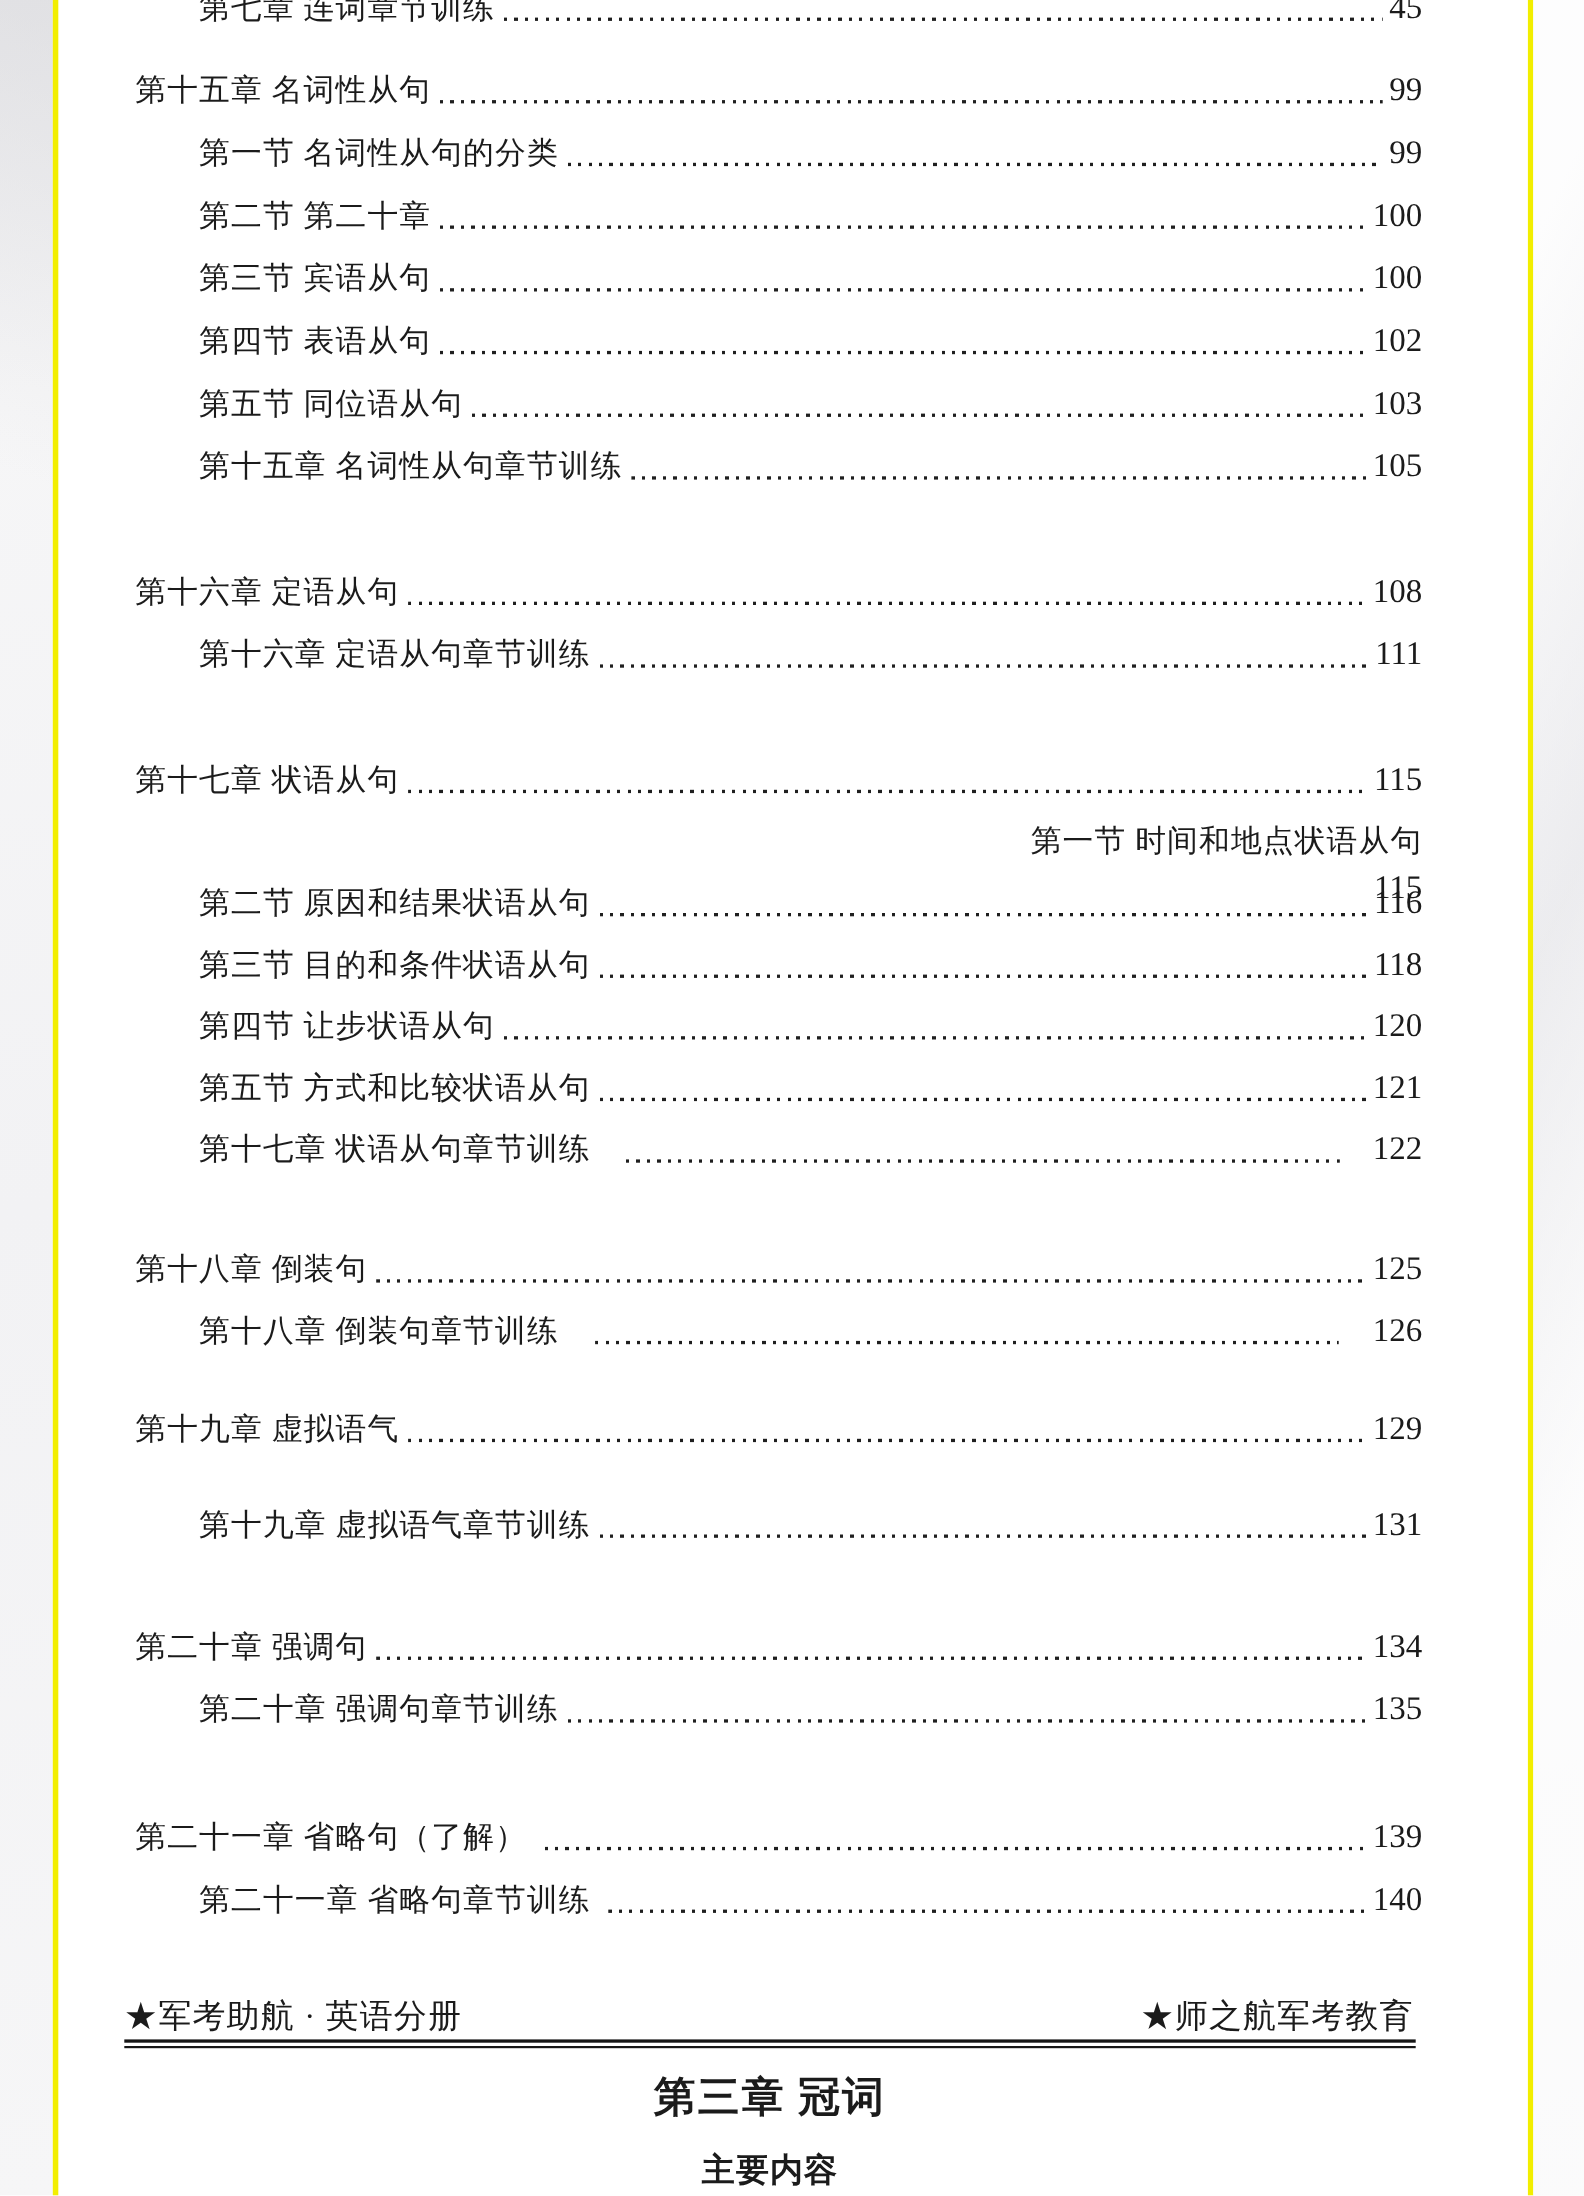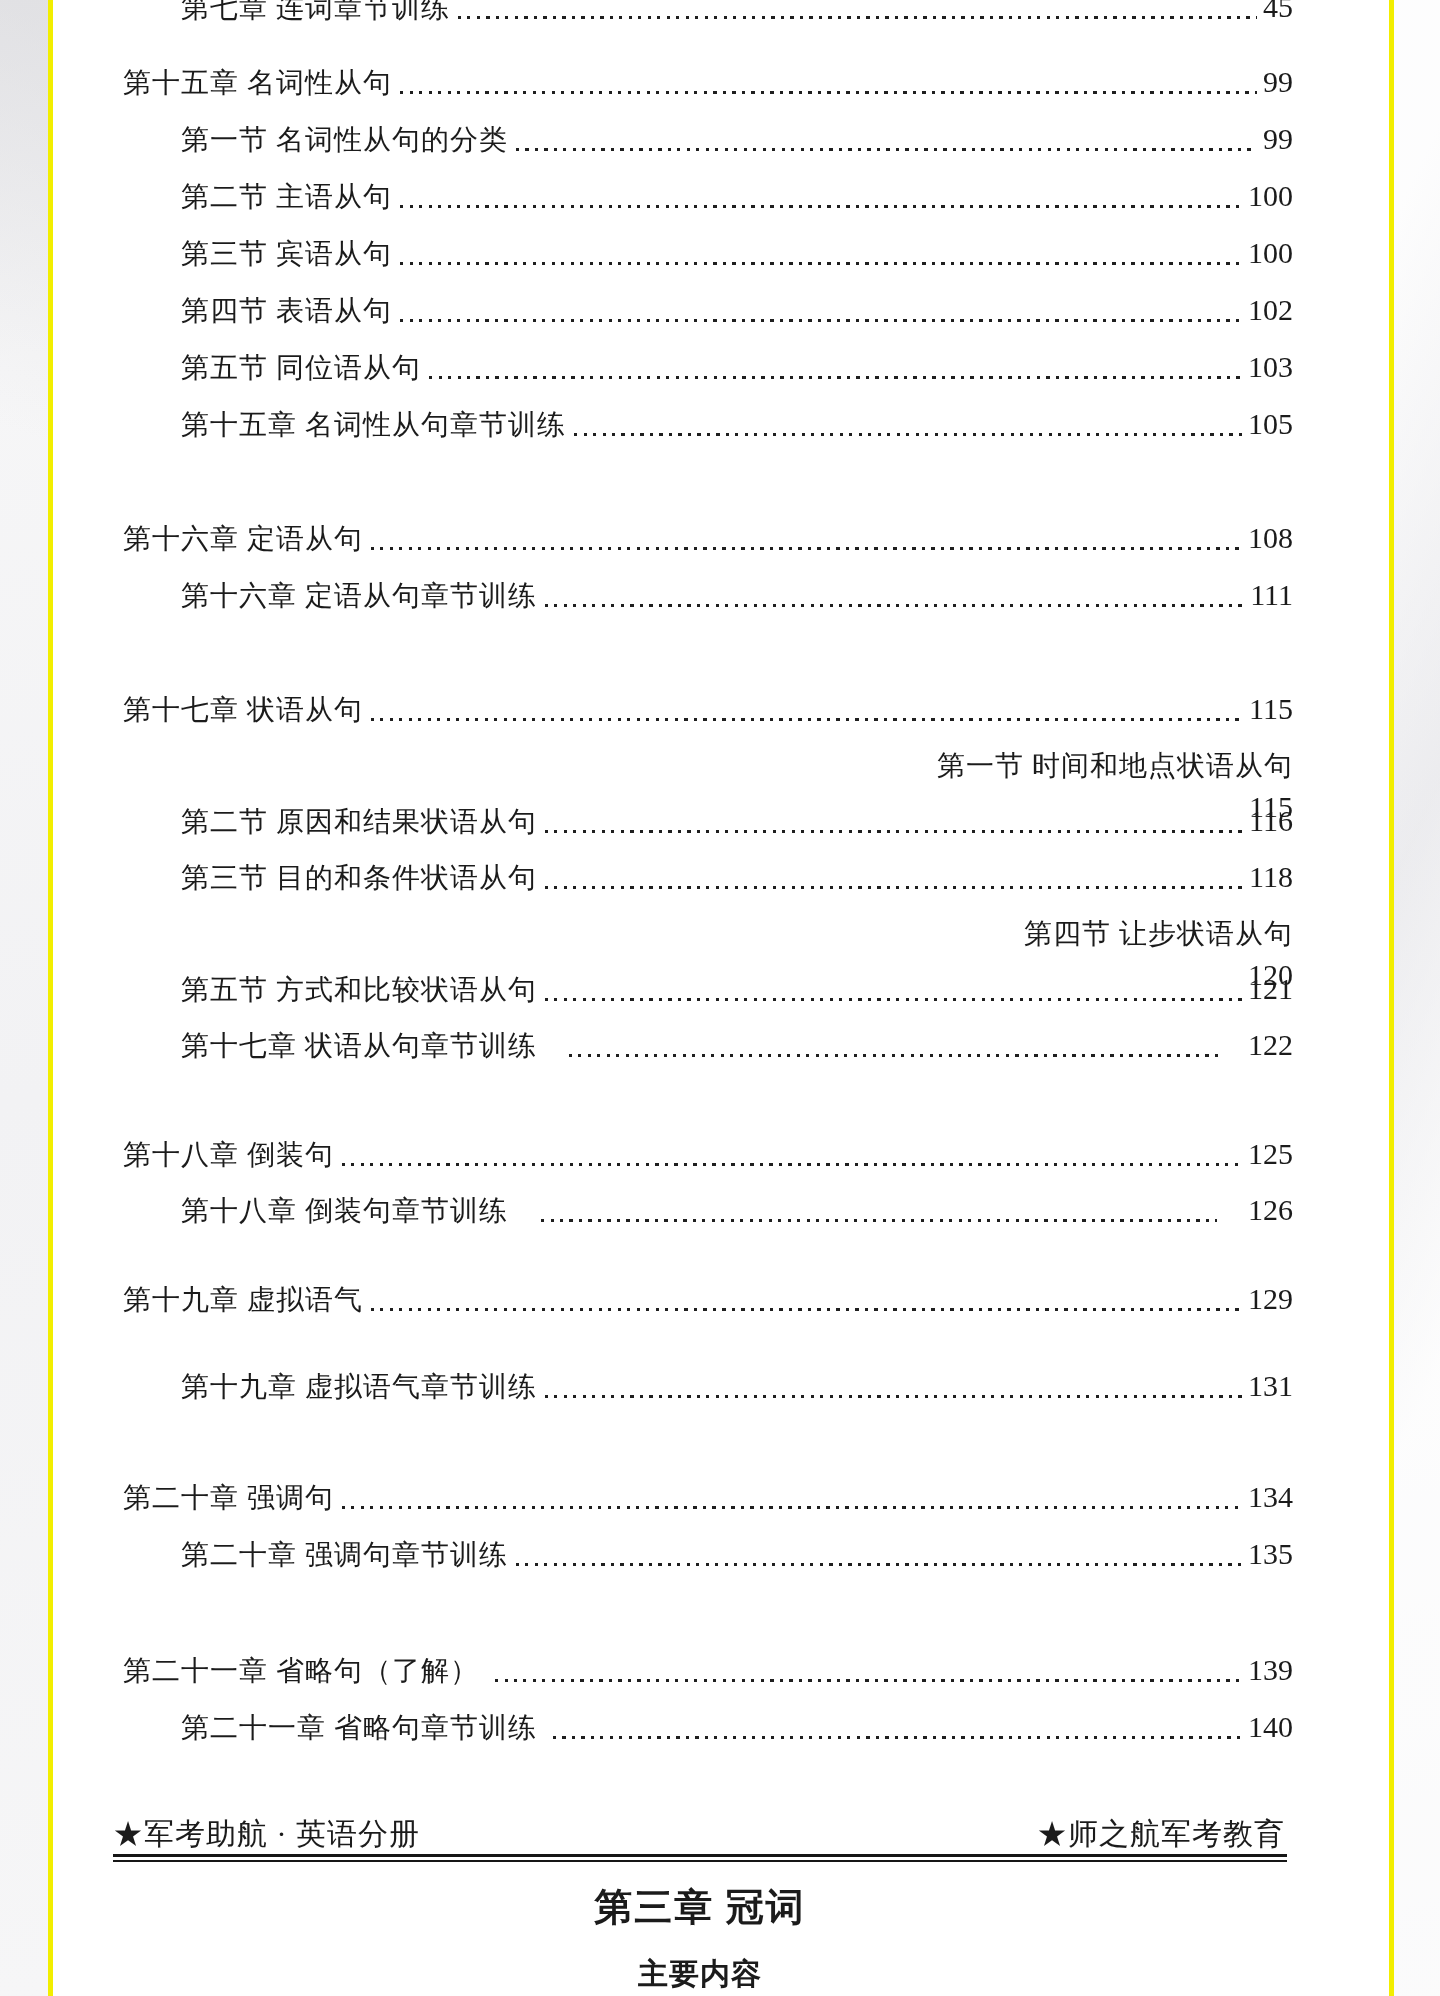--- a/index.html
+++ b/index.html
@@ -88,21 +88,21 @@
     <span class="toc-text">第十五章 名词性从句</span>
     <span class="toc-leader"></span>
     <span class="toc-page">99</span>
   </div>
     <div class="toc-row section" style="top: 123px;">
     <span class="toc-text">第一节 名词性从句的分类</span>
     <span class="toc-leader"></span>
     <span class="toc-page">99</span>
   </div>
     <div class="toc-row section" style="top: 180px;">
-    <span class="toc-text">第二节 主语从句</span>
+    <span class="toc-text">第二节 第二十章</span>
     <span class="toc-leader"></span>
     <span class="toc-page">100</span>
   </div>
     <div class="toc-row section" style="top: 237px;">
     <span class="toc-text">第三节 宾语从句</span>
     <span class="toc-leader"></span>
     <span class="toc-page">100</span>
   </div>
     <div class="toc-row section" style="top: 294px;">
     <span class="toc-text">第四节 表语从句</span>
@@ -142,21 +142,21 @@
     <div class="toc-row section" style="top: 805px;">
     <span class="toc-text">第二节 原因和结果状语从句</span>
     <span class="toc-leader"></span>
     <span class="toc-page">116</span>
   </div>
     <div class="toc-row section" style="top: 861px;">
     <span class="toc-text">第三节 目的和条件状语从句</span>
     <span class="toc-leader"></span>
     <span class="toc-page">118</span>
   </div>
-    <div class="toc-row section" style="top: 917px; flex-direction: column;">
+    <div class="toc-row section" style="top: 917px;">
     <span class="toc-text">第四节 让步状语从句</span>
     <span class="toc-leader"></span>
     <span class="toc-page">120</span>
   </div>
     <div class="toc-row section" style="top: 973px;">
     <span class="toc-text">第五节 方式和比较状语从句</span>
     <span class="toc-leader"></span>
     <span class="toc-page">121</span>
   </div>
     <div class="toc-row section" style="top: 1029px; gap: 24px;">

